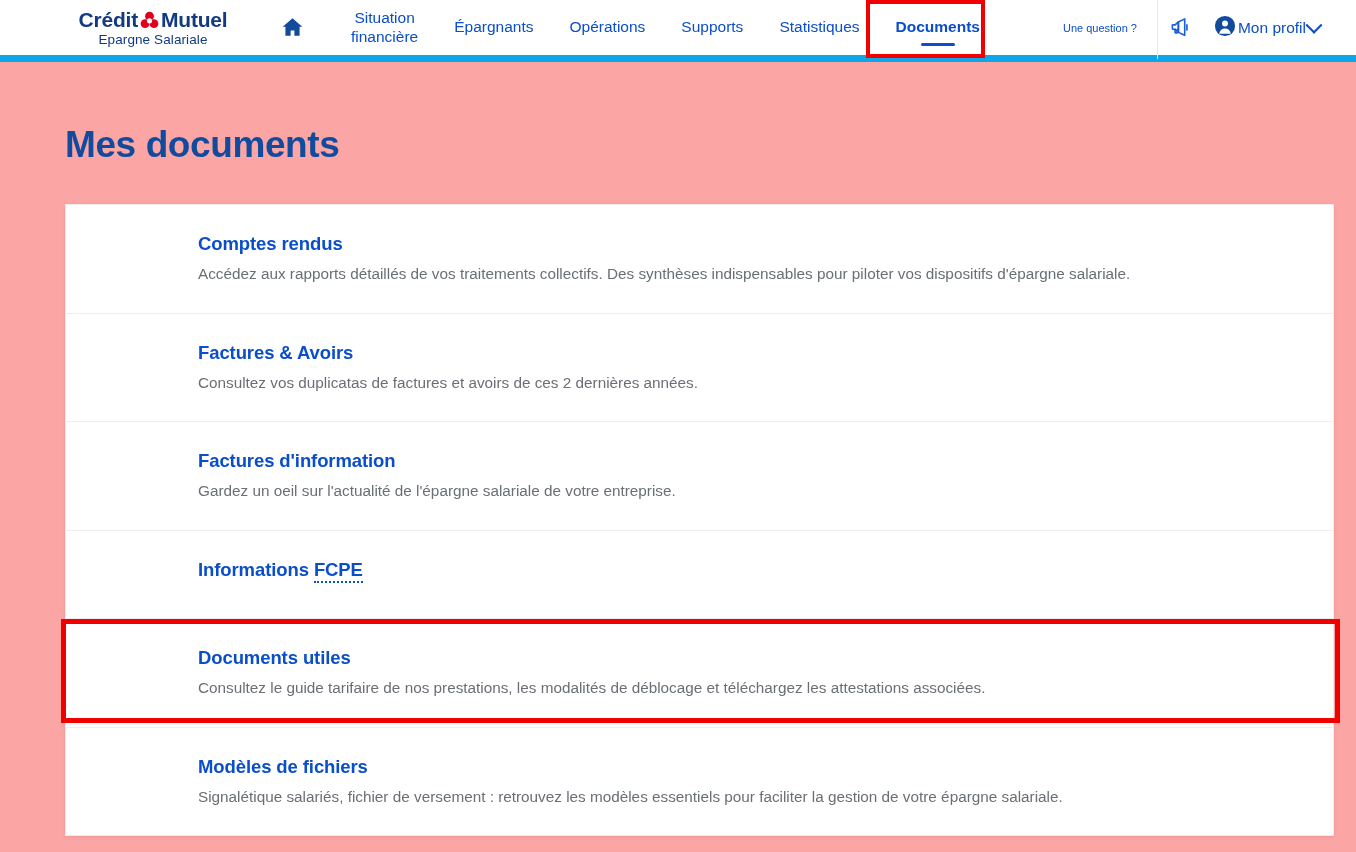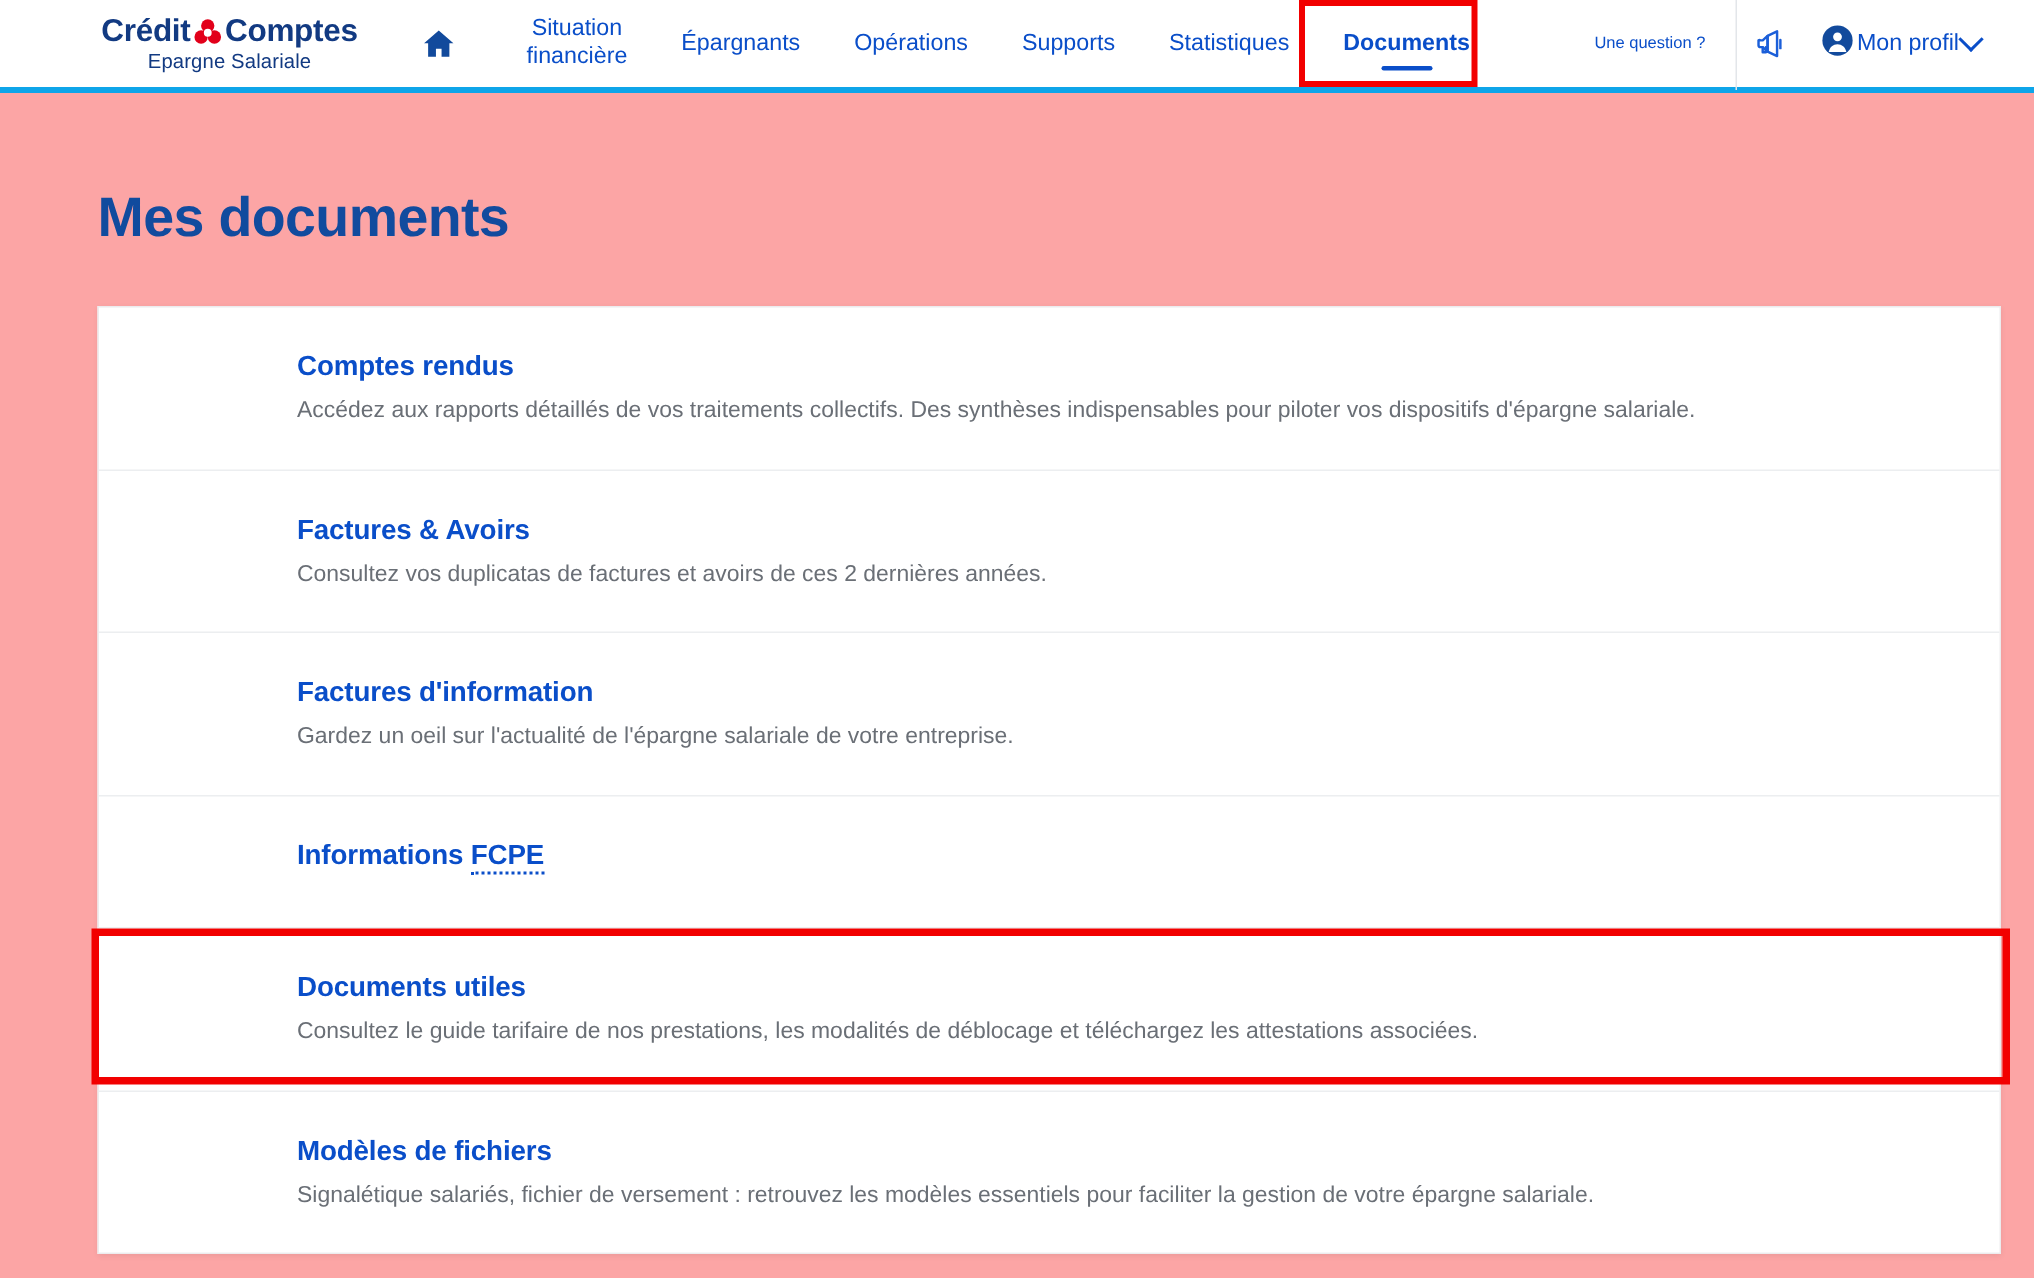--- a/index.html
+++ b/index.html
@@ -11,21 +11,21 @@
     font-family: "Liberation Sans", sans-serif;
     -webkit-font-smoothing: antialiased;
   }
 
   
   .header {
     position: relative;
     width: 1356px;
     height: 62px;
     background: #ffffff;
-    border-bottom: 4px solid #0ea5e9;
+    border-bottom: 7px solid #0ea5e9;
     display: flex;
     align-items: center;
   }
 
   .logo-block {
     margin-left: 73px;
     width: 160px;
     display: flex;
     flex-direction: column;
     align-items: center;
@@ -225,21 +225,21 @@
     <div class="logo-top">
       <span>Crédit</span>
       <span class="logo-trefoil">
         <svg width="19" height="19" viewBox="0 0 24 24" aria-hidden="true">
           <circle cx="12" cy="6.6" r="5.6" fill="#e2001a"></circle>
           <circle cx="6.4" cy="16" r="5.6" fill="#e2001a"></circle>
           <circle cx="17.6" cy="16" r="5.6" fill="#e2001a"></circle>
           <circle cx="12" cy="12.4" r="3.3" fill="#ffffff"></circle>
         </svg>
       </span>
-      <span>Comptes</span>
+      <span>Mutuel</span>
     </div>
     <div class="logo-sub">Epargne Salariale</div>
   </div>
 
   <div class="home-link">
     <svg width="25" height="25" viewBox="0 0 24 24" aria-hidden="true">
       <path d="M12 3.2 2.6 11.3h2.6V20h5.0v-5.1h3.6V20h5.0v-8.7h2.6z" fill="#124a9c"></path>
     </svg>
   </div>
 

